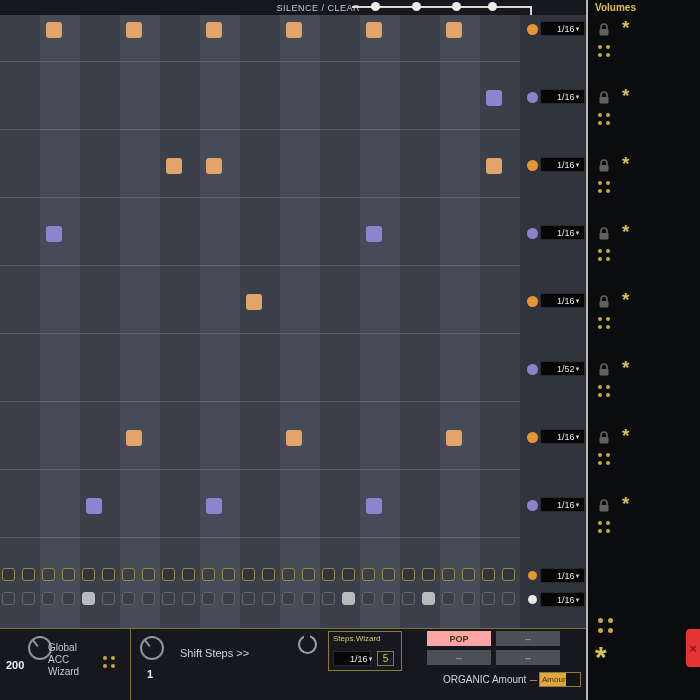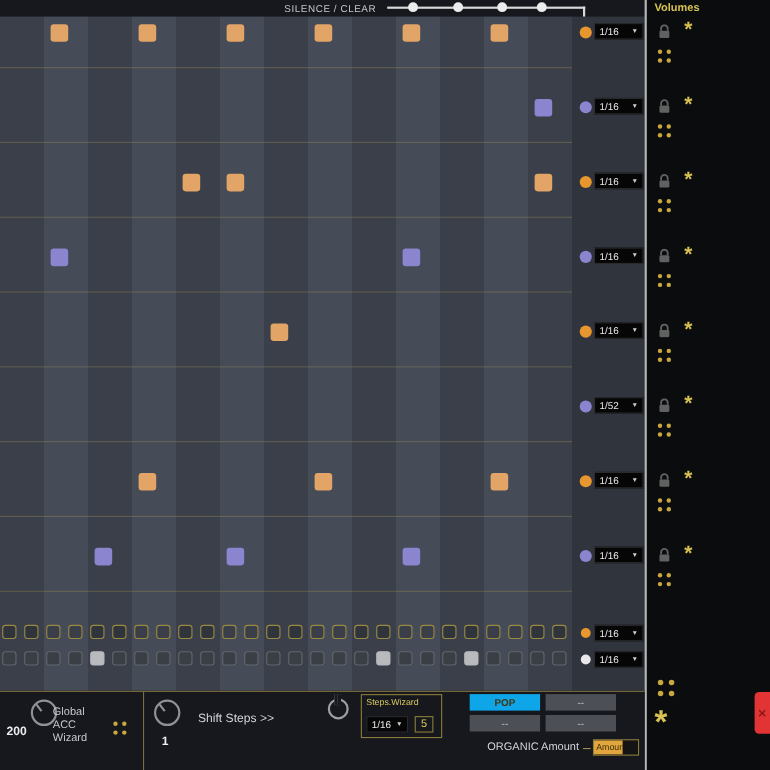--- a/index.html
+++ b/index.html
@@ -2,41 +2,41 @@
 <html><head>
 <meta charset="utf-8">
 <style>
   *{margin:0;padding:0;box-sizing:border-box}
   html,body{background:#0b0c0e}
   body{font-family:"Liberation Sans",sans-serif}
   #stage{position:relative;width:700px;height:700px;overflow:hidden;background:#0b0c0e}
 
   
   .top-bar{position:absolute;left:0;top:0;width:586px;height:15px;background:#16181d}
-  .silence-label{position:absolute;right:244px;top:3px;font-size:9px;color:#c2c4c8;letter-spacing:.5px;white-space:nowrap}
+  .silence-label{position:absolute;right:226px;top:3px;font-size:9px;color:#c2c4c8;letter-spacing:.5px;white-space:nowrap}
   .silence-line{position:absolute;left:352px;top:6px;width:180px;height:2px;background:#d8d8d8}
   .silence-drop{position:absolute;left:530px;top:6px;width:2px;height:16px;background:#d8d8d8}
   .silence-knob{position:absolute;top:2px;width:9px;height:9px;border-radius:50%;background:#ececec}
 
   
   .grid{position:absolute;left:0;top:15px;width:520px;height:613px;
         background:repeating-linear-gradient(90deg,#3a3f49 0px,#3a3f49 40px,#454b57 40px,#454b57 80px)}
   .row-sep{position:absolute;left:0;width:520px;height:1px;background:rgba(205,180,95,.25)}
   .step{position:absolute;width:16px;height:16px;border-radius:3px}
   .mini{position:absolute;width:13px;height:13px;border-radius:3px}
   .mini.accent{border:1px solid #9a8a3f;background:rgba(8,8,10,.18)}
   .mini.gray{border:1px solid #63666c;background:#3a3e45}
   .mini.gray.filled{background:#b9babd;border-color:#b9babd}
 
   
   .side{position:absolute;left:520px;top:15px;width:66px;height:613px;background:#30343d}
   .out-dot{position:absolute;width:11px;height:11px;border-radius:50%}
   .out-dot.small{width:9px;height:9px}
   .rate-dd{position:absolute;width:45px;height:15px;background:#060607;border:1px solid #2b2b2e;color:#e9e9eb;
-           font-size:9px;display:flex;align-items:center;justify-content:space-between;padding:0 4px}
+           font-size:9px;display:flex;align-items:center;justify-content:space-between;padding:0 16px}
   .rate-dd .chev{font-size:6px;color:#cfcfcf;line-height:1}
 
   
   .v-sep{position:absolute;left:586px;top:0;width:2px;height:700px;background:#b4b6b8}
   .wiz{position:absolute;left:592px;top:0;width:108px;height:700px}
   .wiz-header{position:absolute;left:3px;top:2px;color:#d8c253;font-size:10px;font-weight:bold}
   .lock{position:absolute;width:12px;height:13px}
   .ast{position:absolute;color:#d8c253;font-size:19px;font-weight:bold;line-height:1}
   .ast.big-ast{font-size:30px}
   .dots{position:absolute;width:12px;display:flex;flex-wrap:wrap;gap:4px}
@@ -53,21 +53,21 @@
   .divider{position:absolute;left:130px;top:0;width:1px;height:72px;background:#7a7040}
   .shift-val{position:absolute;left:147px;top:39px;font-size:11px;font-weight:bold;color:#eceef0}
   .shift-lab{position:absolute;left:180px;top:18px;font-size:11px;color:#d2d4d8}
   .power{position:absolute;left:298px;top:6px;width:19px;height:19px;border:2px solid #9da0a5;border-radius:50%}
   .power .pbar{position:absolute;left:3.5px;top:-6px;width:2px;height:10px;background:#9da0a5;border-left:3px solid #16181d;border-right:3px solid #16181d}
   .awbox{position:absolute;left:328px;top:2px;width:74px;height:40px;border:1px solid #8a7d3a}
   .awlab{position:absolute;left:4px;top:2px;font-size:8px;color:#d8c860}
   .aw-dd{left:4px;top:19px;width:38px}
   .awcount{position:absolute;left:48px;top:19px;width:17px;height:15px;border:1px solid #8a7d3a;color:#d8c860;font-size:10px;text-align:center;line-height:14px}
   .pbtn{position:absolute;width:64px;height:15px;background:#4c4f56;color:#9fa1a5;font-size:9px;font-weight:bold;display:flex;align-items:center;justify-content:center}
-  .pbtn.active{background:#0ea5e9;color:#43350c}
+  .pbtn.active{background:#fca5a5;color:#43350c}
   .org-lab{position:absolute;left:443px;top:45px;font-size:10px;color:#d2d4d8;white-space:nowrap}
   .org-line{position:absolute;left:530px;top:51px;width:7px;height:1px;background:#9a8d4a}
   .org-box{position:absolute;left:539px;top:43px;width:42px;height:15px;border:1px solid #8a7d3a;background:#141414;overflow:hidden}
   .org-chip{display:block;width:26px;height:13px;background:#e2a63e;color:#3a2d08;font-size:8px;line-height:13px;padding-left:2px;overflow:hidden;white-space:nowrap}
 
   .red-btn{position:absolute;left:686px;top:629px;width:14px;height:38px;background:#e23434;border-radius:4px 0 0 4px;
            display:flex;align-items:center;justify-content:center;color:#8d1616;font-size:13px;font-weight:bold}
 </style>
 </head>
 <body>

